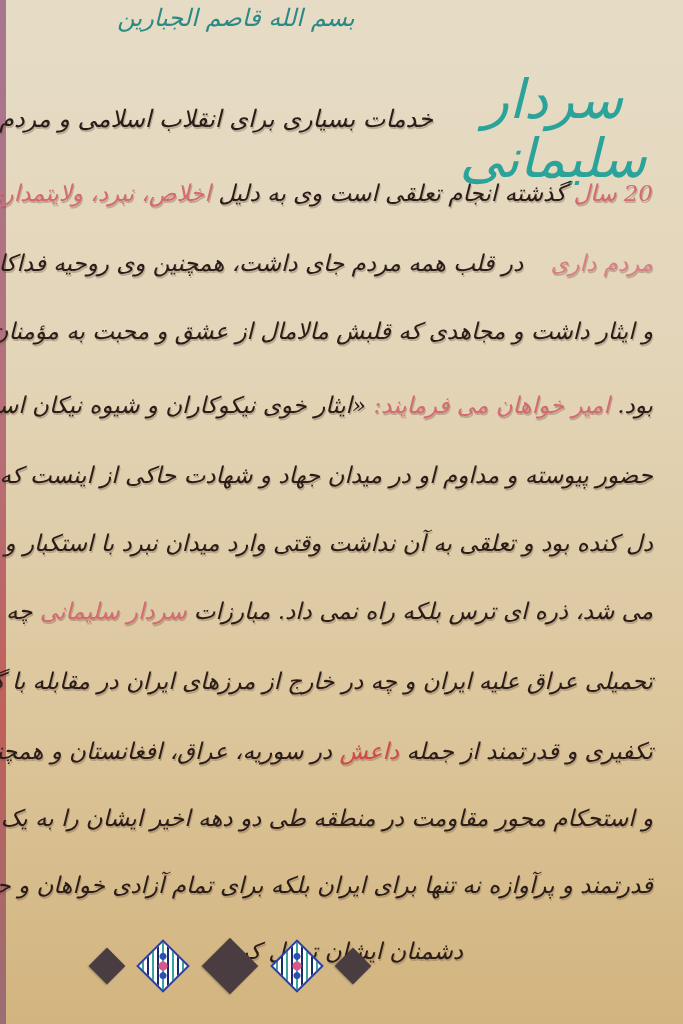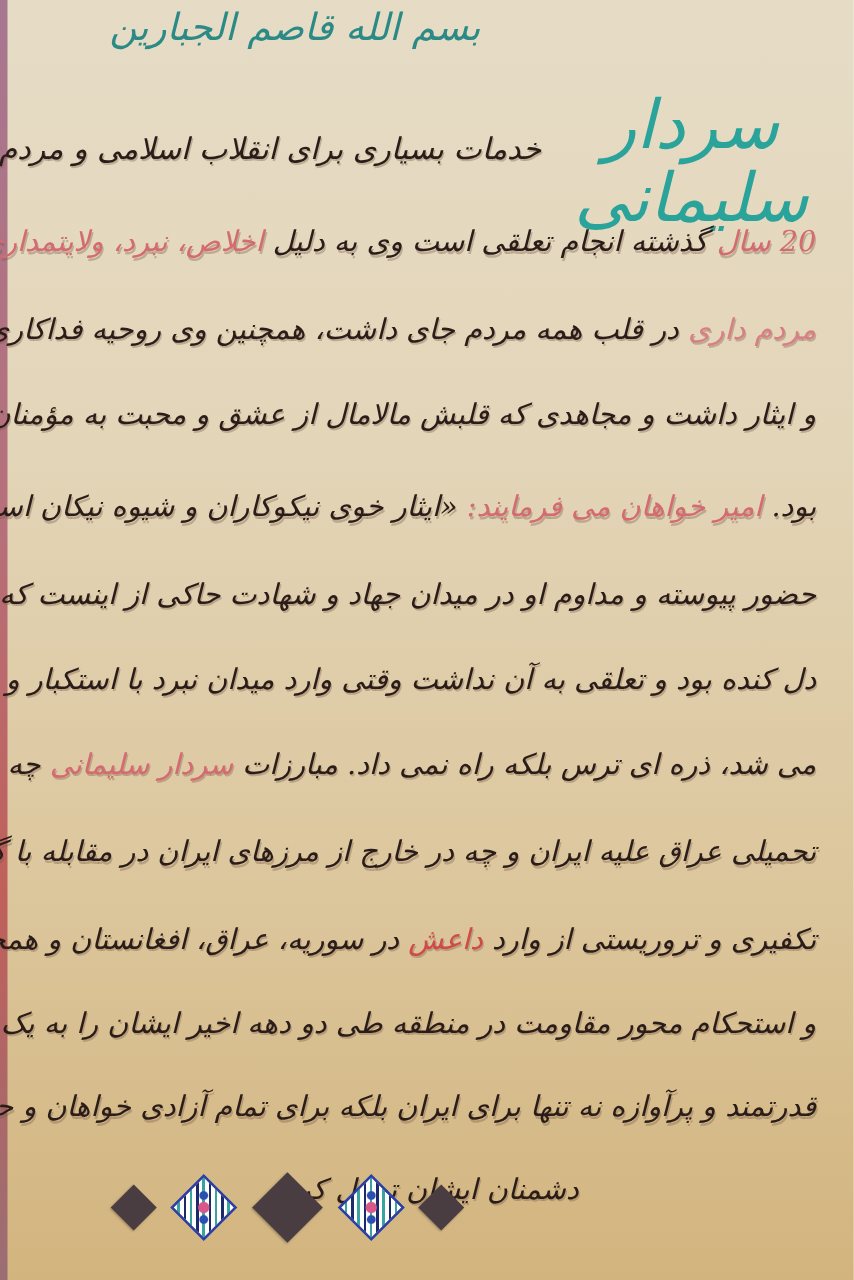--- a/index.html
+++ b/index.html
@@ -6,25 +6,25 @@
   body{width:683px;height:1024px;overflow:hidden;position:relative;
     background:linear-gradient(180deg,#e6dcc6 0%,#e3d5b8 35%,#dcc69c 70%,#d2b47e 100%);
     font-family:"DejaVu Serif",serif;}
   .edge{position:absolute;left:0;top:0;width:6px;height:1024px;
     background:linear-gradient(180deg,#a77790 0%,#b6707a 40%,#c0605a 70%,#9a6e74 100%);}
   .panel{position:absolute;left:6px;top:0;right:0;bottom:0;direction:rtl;}
   .line{position:absolute;right:30px;left:30px;white-space:nowrap;text-align:justify;
     font-size:27px;color:#2a1c18;text-shadow:1px 2px 0 rgba(120,90,70,.35);
     font-style:italic;letter-spacing:0;}
   .bismillah{position:absolute;top:4px;left:60px;width:340px;text-align:center;
-    font-size:30px;color:#2b8a86;font-style:italic;}
+    font-size:24px;color:#2b8a86;font-style:italic;}
   .title{position:absolute;top:70px;right:20px;width:220px;text-align:center;
     font-size:54px;color:#2aa39a;font-style:italic;line-height:1.1;}
   .red{color:#d46a72;}
-  .pink{color:#d87f86;}
+  .pink{color:#d87f86;margin-left:20px;}
   .crimson{color:#cf4a4a;}
   .tiles{position:absolute;left:80px;top:938px;height:56px;display:flex;align-items:center;gap:6px;direction:ltr;}
   .sq{background:#4a3d41;transform:rotate(45deg);box-shadow:0 1px 2px rgba(0,0,0,.3);}
   .sq.s{width:26px;height:26px;margin:0 8px;}
   .sq.l{width:40px;height:40px;margin:0 12px;}
   .tile{width:34px;height:34px;transform:rotate(45deg);margin:0 10px;
     background:
       radial-gradient(circle at 50% 50%,#d9588a 0 4px,transparent 5px),
       radial-gradient(circle at 30% 30%,#2a4fb0 0 3px,transparent 4px),
       radial-gradient(circle at 70% 70%,#2a4fb0 0 3px,transparent 4px),
@@ -45,21 +45,21 @@
   <div id="lines">
       <div class="line" style="top: 105px; right: 250px; left: 30px; font-size: 24px;"><span>خدمات بسیاری برای انقلاب اسلامی و مردم در طول</span></div>
       <div class="line" style="top: 180px; right: 30px; font-size: 23px;"><span class="red">20 سال</span><span> گذشته انجام تعلقی است وی به دلیل </span><span class="red">اخلاص، نبرد، ولایتمداری</span><span> و</span></div>
       <div class="line" style="top: 250px; right: 30px; font-size: 23px;"><span class="pink">مردم داری</span><span> در قلب همه مردم جای داشت، همچنین وی روحیه فداکاری، گذشت</span></div>
       <div class="line" style="top: 318px; right: 30px; font-size: 23px;"><span>و ایثار داشت و مجاهدی که قلبش مالامال از عشق و محبت به مؤمنان و مستضعفان</span></div>
       <div class="line" style="top: 392px; right: 30px; font-size: 23px;"><span>بود. </span><span class="red">امیر خواهان می فرمایند:</span><span> «ایثار خوی نیکوکاران و شیوه نیکان است.»</span></div>
       <div class="line" style="top: 462px; right: 30px; font-size: 23px;"><span>حضور پیوسته و مداوم او در میدان جهاد و شهادت حاکی از اینست که وی از دنیا</span></div>
       <div class="line" style="top: 530px; right: 30px; font-size: 23px;"><span>دل کنده بود و تعلقی به آن نداشت وقتی وارد میدان نبرد با استکبار و دشمن</span></div>
       <div class="line" style="top: 598px; right: 30px; font-size: 23px;"><span>می شد، ذره ای ترس بلکه راه نمی داد. مبارزات </span><span class="red">سردار سلیمانی</span><span> چه در دوران جنگ</span></div>
       <div class="line" style="top: 668px; right: 30px; font-size: 23px;"><span>تحمیلی عراق علیه ایران و چه در خارج از مرزهای ایران در مقابله با گروه های</span></div>
-      <div class="line" style="top: 738px; right: 30px; font-size: 23px;"><span>تکفیری و تروریستی از وارد </span><span class="crimson">داعش</span><span> در سوریه، عراق، افغانستان و همچنین تقویت</span></div>
+      <div class="line" style="top: 738px; right: 30px; font-size: 23px;"><span>تکفیری و قدرتمند از جمله </span><span class="crimson">داعش</span><span> در سوریه، عراق، افغانستان و همچنین تقویت</span></div>
       <div class="line" style="top: 805px; right: 30px; font-size: 23px;"><span>و استحکام محور مقاومت در منطقه طی دو دهه اخیر ایشان را به یک قهرمان</span></div>
       <div class="line" style="top: 872px; right: 30px; font-size: 23px;"><span>قدرتمند و پرآوازه نه تنها برای ایران بلکه برای تمام آزادی خواهان و حتی</span></div>
       <div class="line" style="top: 938px; right: 220px; left: auto; font-size: 23px;"><span>دشمنان ایشان تبدیل کرد.</span></div>
     </div>
 
   <div class="tiles">
     <div class="sq s"></div>
     <div class="tile"></div>
     <div class="sq l"></div>
     <div class="tile"></div>

